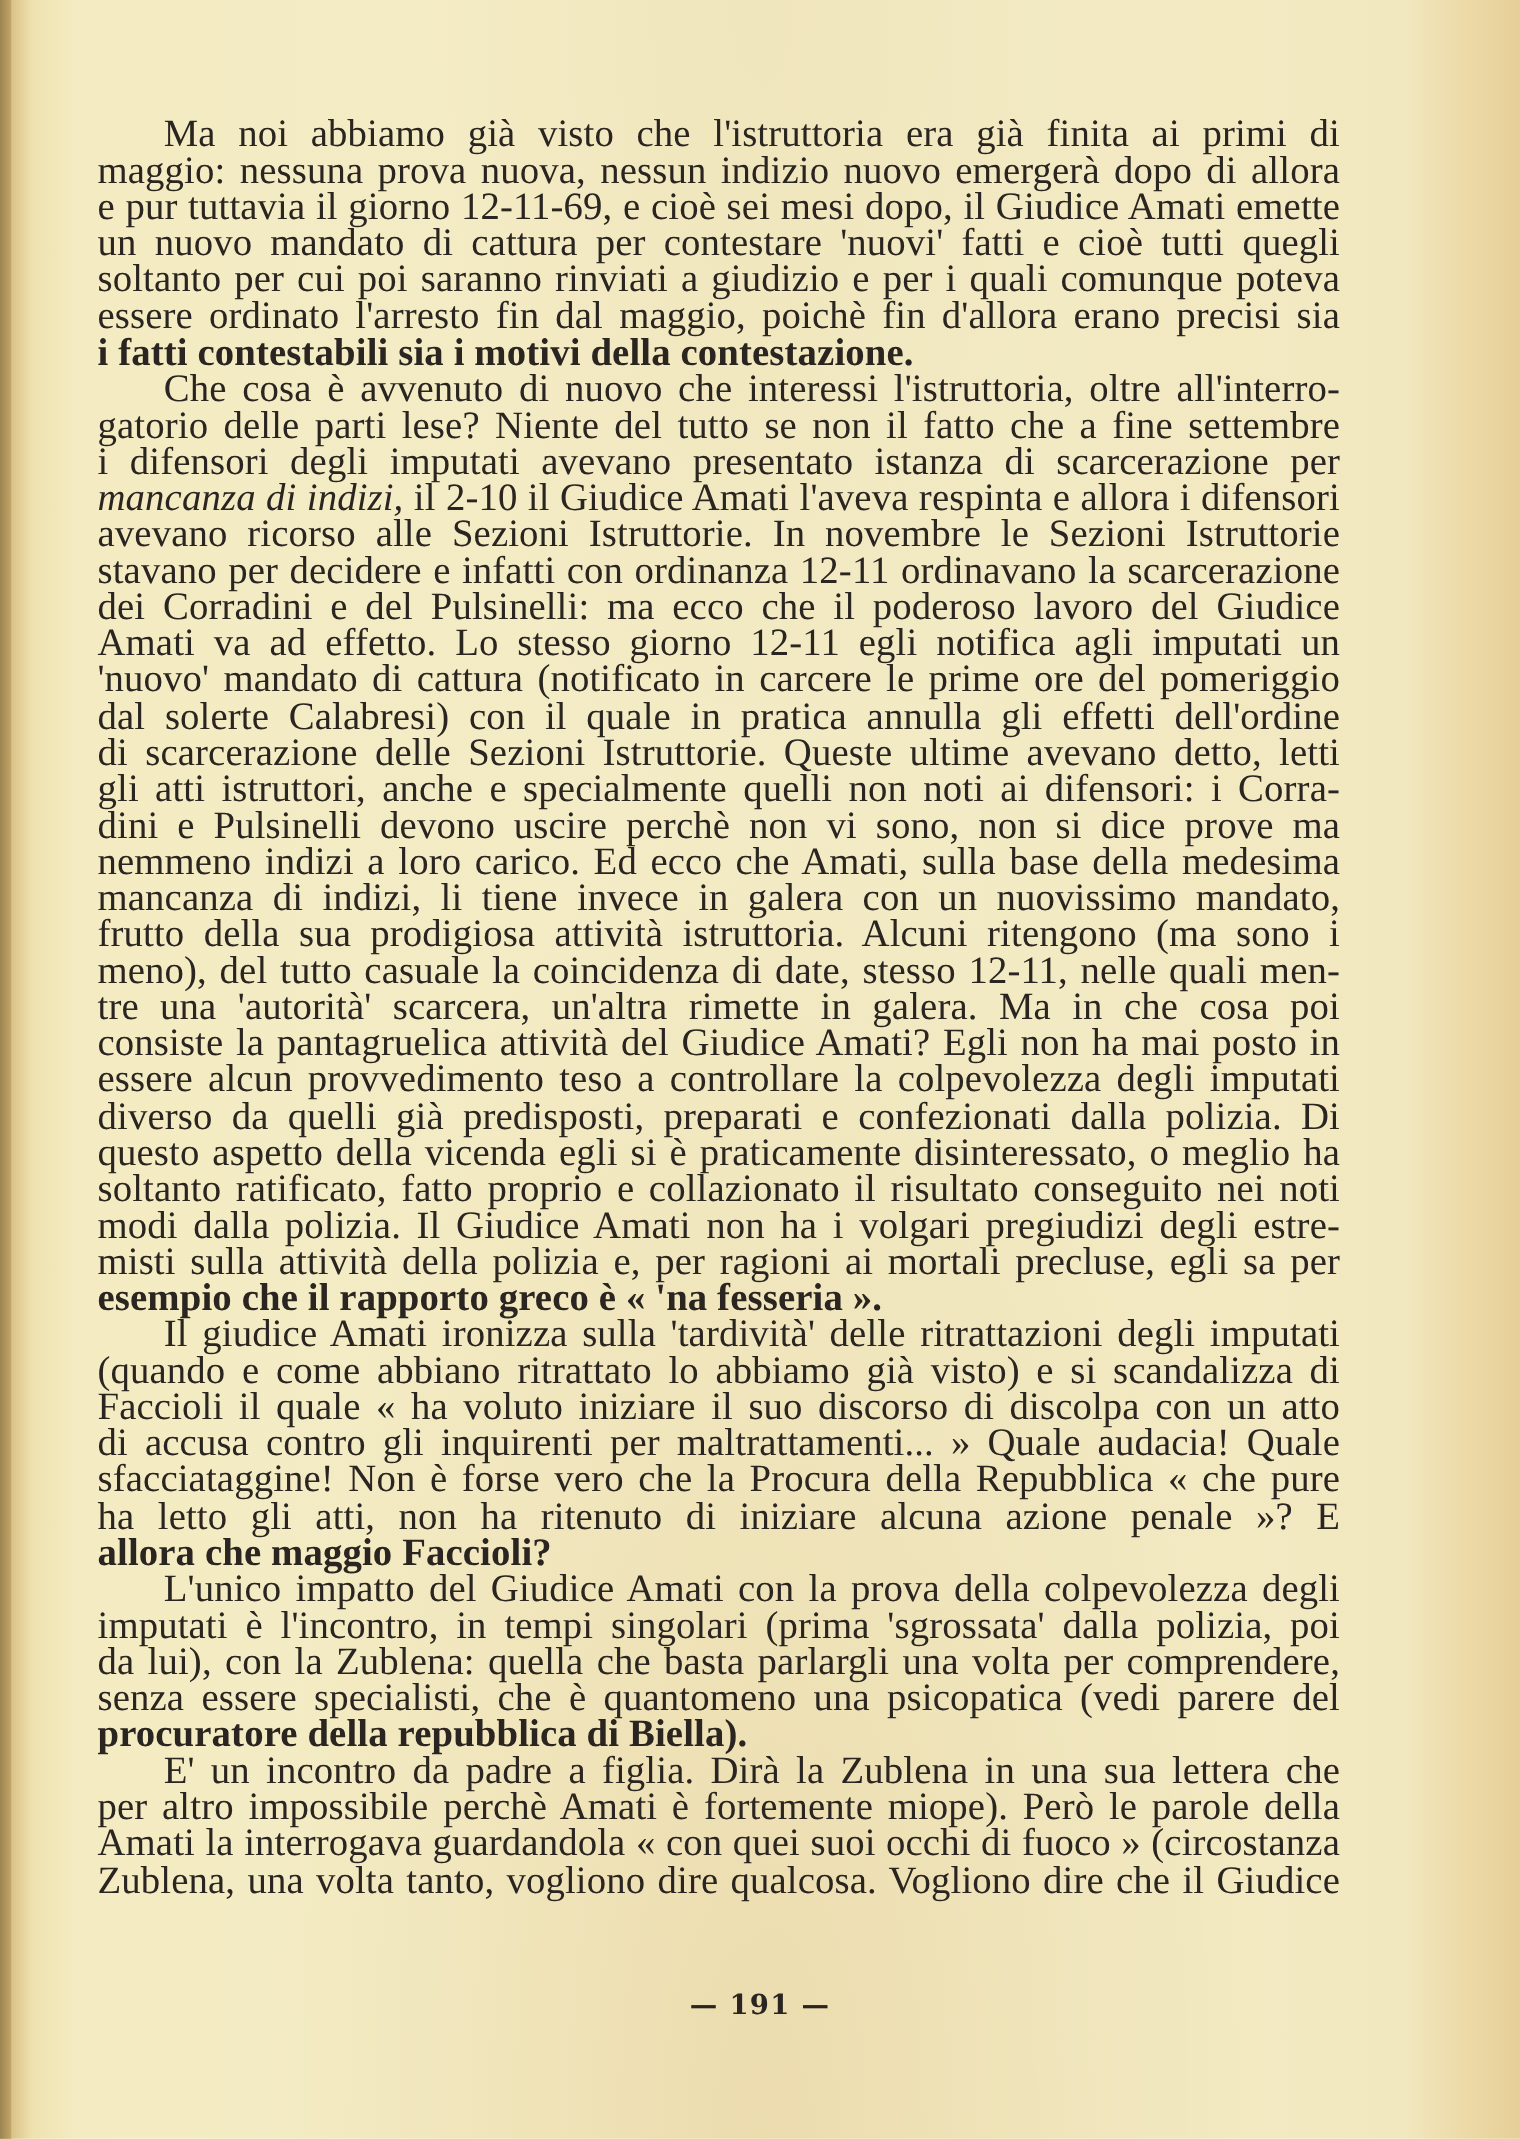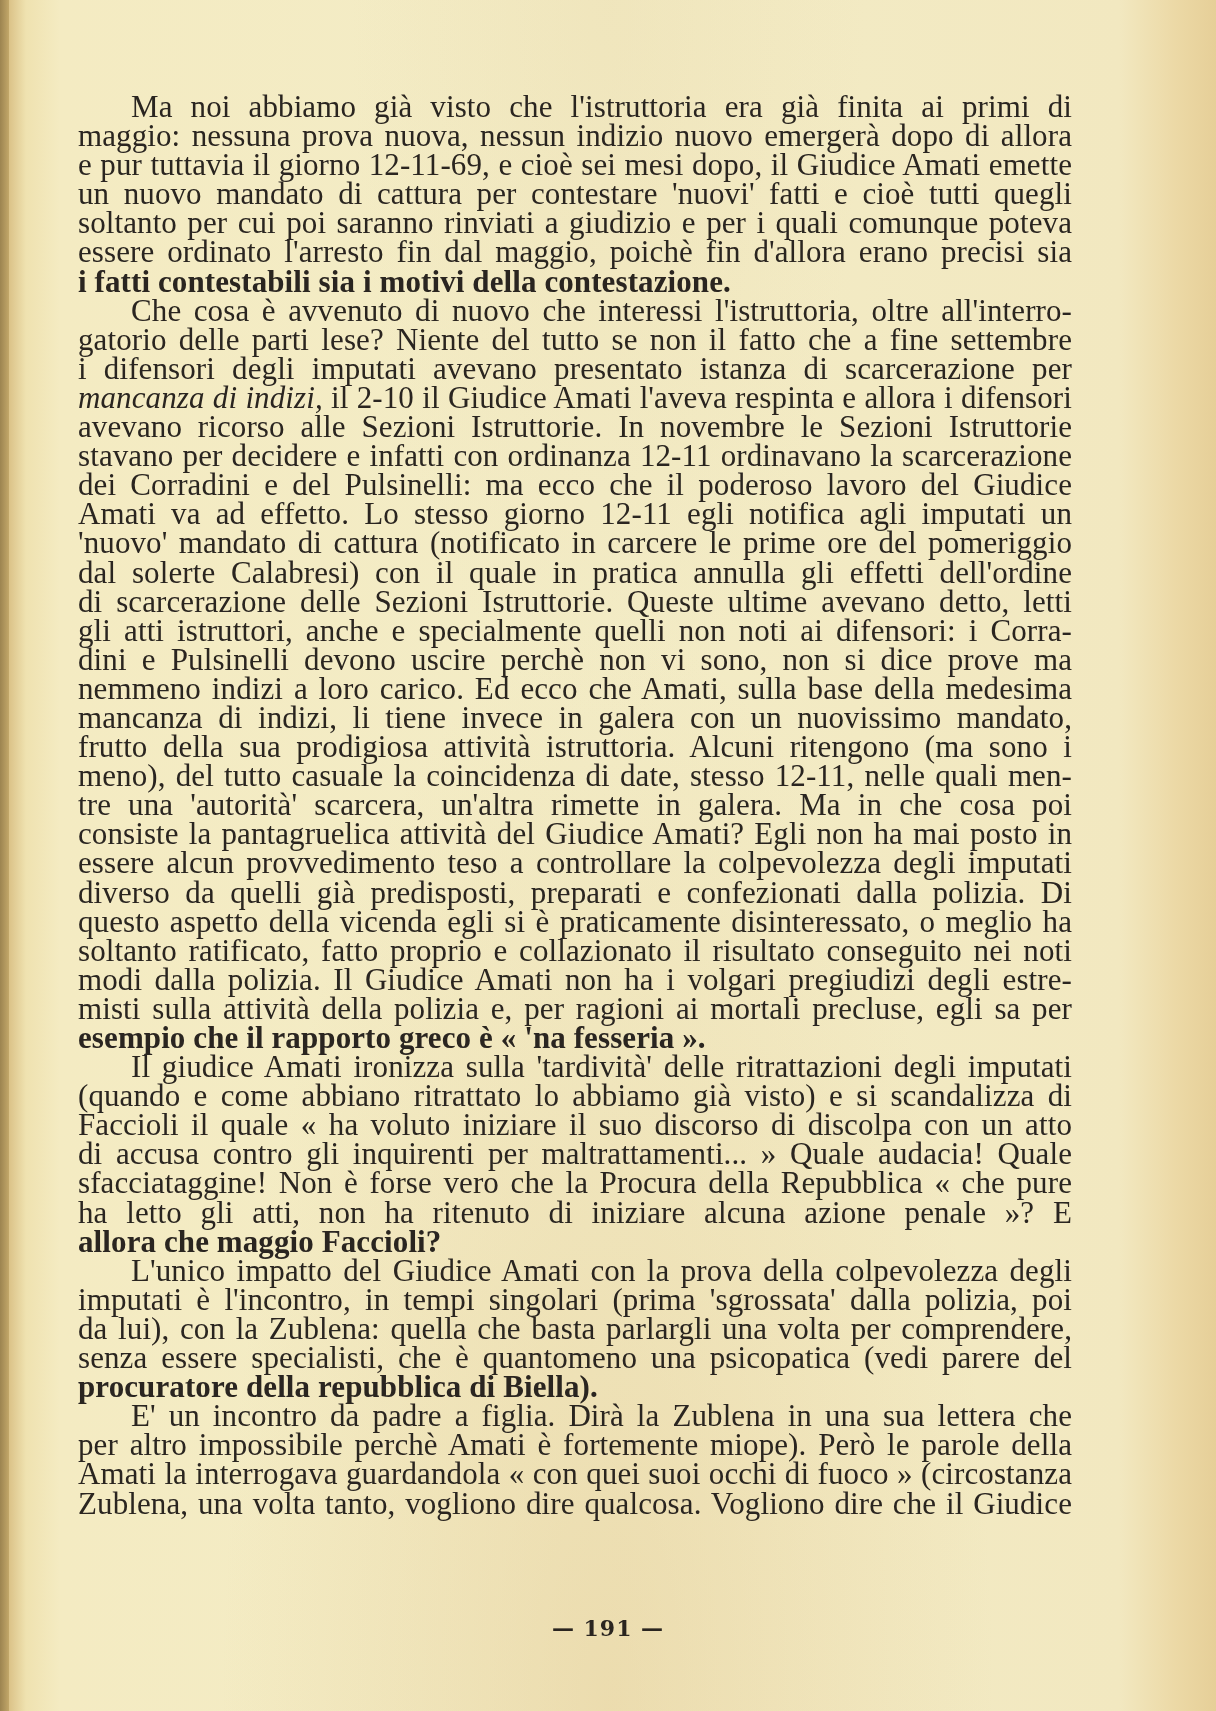--- a/index.html
+++ b/index.html
@@ -56,21 +56,20 @@
     position: absolute;
     top: 1591px;
     left: 0;
     width: 1216px;
     text-align: center;
     font-family: "DejaVu Serif", serif;
     font-weight: bold;
     font-size: 22px;
     letter-spacing: 1px;
     color: #2a2520;
-    margin-top: 24px;
   }
 </style>
 </head>
 <body>
 
 <div class="binding-edge"></div>
 <div class="page-shade"></div>
 
 <div class="text-block">
 

